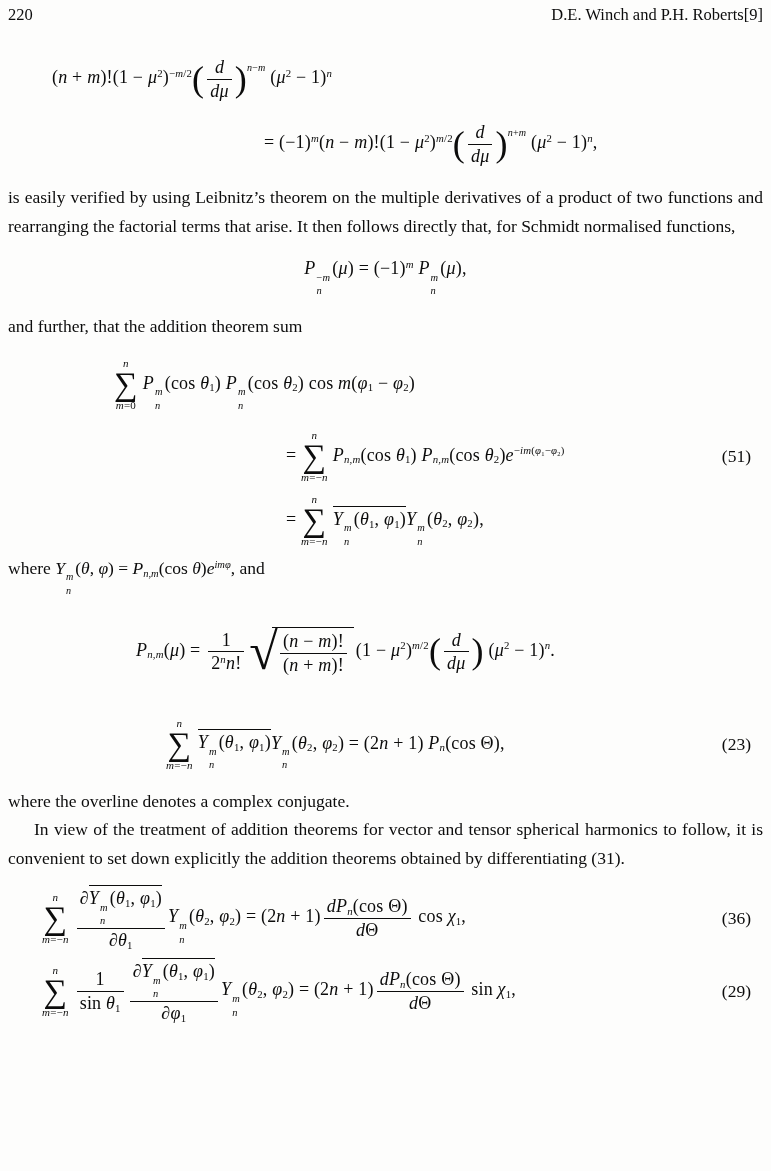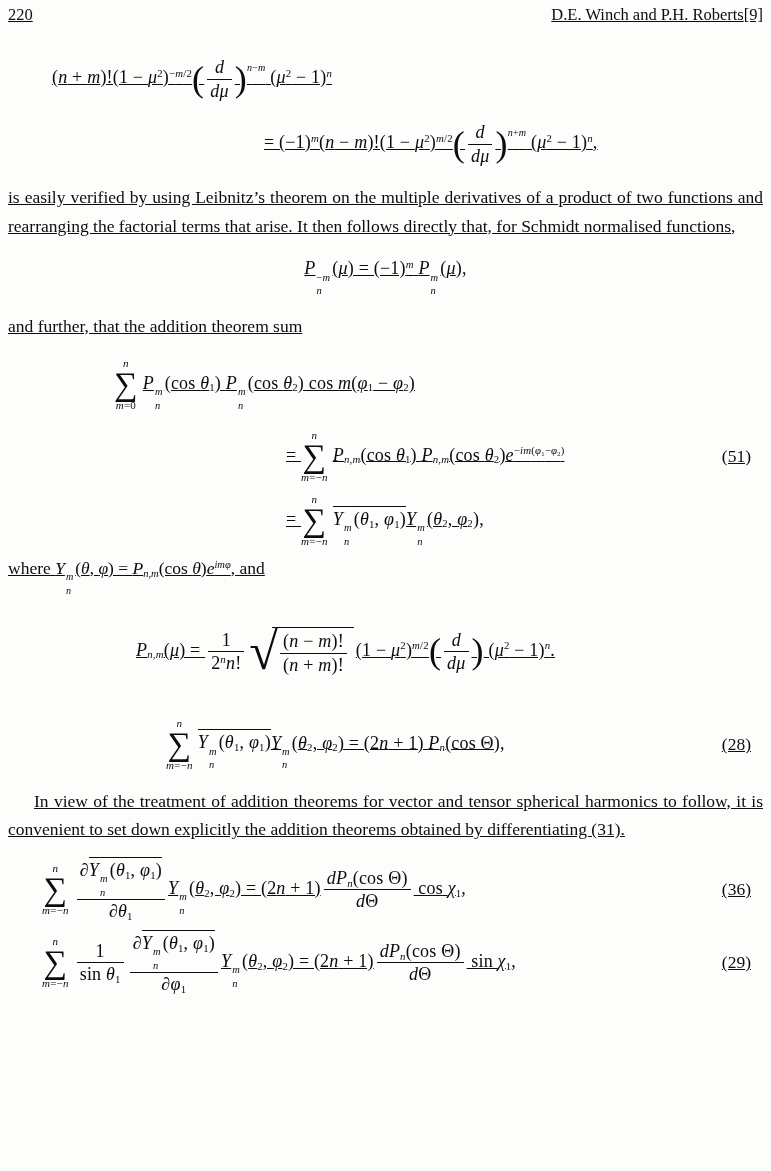--- a/index.html
+++ b/index.html
@@ -2,21 +2,21 @@
 <html><head>
 <meta charset="utf-8">
 <style>
   * { box-sizing: border-box; }
   html, body { margin: 0; padding: 0; }
   body {
     width: 771px; height: 1171px; overflow: hidden;
     background: #fdfdfc; color: #0c0c0c;
     font-family: "Liberation Serif", "DejaVu Serif", serif;
   }
-  .page { width: 771px; height: 1171px; padding: 5px 8px 0 8px; text-decoration: underline; }
+  .page { width: 771px; height: 1171px; padding: 5px 8px 0 8px; }
 
   
   .hdr { display: flex; align-items: baseline; font-size: 16.5px; margin-bottom: 22px; }
   .hdr .hc { flex: 1; text-align: right; }
 
   
   p.bt {
     font-size: 17.5px; line-height: 1.63; text-align: justify;
     margin: 0; color: #0c0c0c;
   }
@@ -179,24 +179,25 @@
             <span class="lim"><i>n</i></span>
             <span class="sig">∑</span>
             <span class="lim"><i>m</i>=−<i>n</i></span>
           </span><span class="ov"><i>Y</i><span class="ss">
               <span><i>m</i></span>
               <span><i>n</i></span>
             </span>(<i>θ</i><sub>1</sub>, <i>φ</i><sub>1</sub>)</span><i>Y</i><span class="ss">
             <span><i>m</i></span>
             <span><i>n</i></span>
           </span>(<i>θ</i><sub>2</sub>, <i>φ</i><sub>2</sub>) = (2<i>n</i> + 1) <i>P</i><sub><i>n</i></sub>(cos Θ),</span>
-      <span class="eqnum">(28)</span>
-    </div>
-  </div>
-
+      <span class="eqnum">(23)</span>
+    </div>
+  </div>
+
+  <p class="bt p-ovnote">where the overline denotes a complex conjugate.</p>
 
   <p class="bt ind">In view of the treatment of addition theorems for vector and tensor spherical harmonics to follow, it is convenient to set down explicitly the addition theorems obtained by differentiating (31).</p>
 
   <div class="eq eq-53">
     <div class="eqrow r-53">
       <span class="eqc"><span class="sum">
             <span class="lim"><i>n</i></span>
             <span class="sig">∑</span>
             <span class="lim"><i>m</i>=−<i>n</i></span>
           </span><span class="fr"><span class="n">∂<span class="ov"><i>Y</i><span class="ss">

